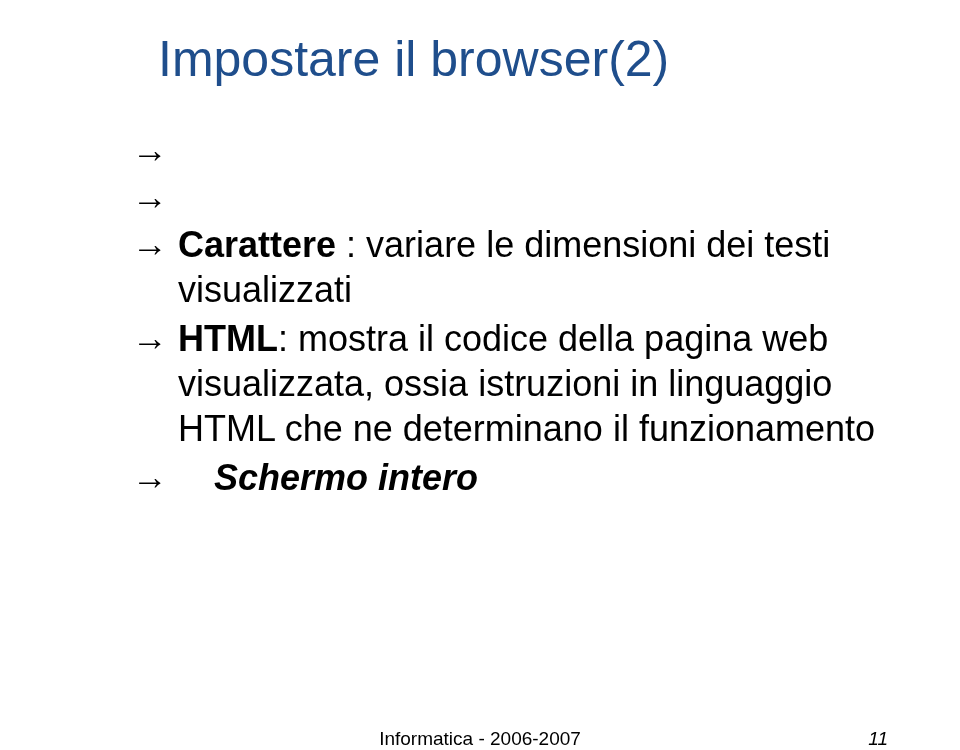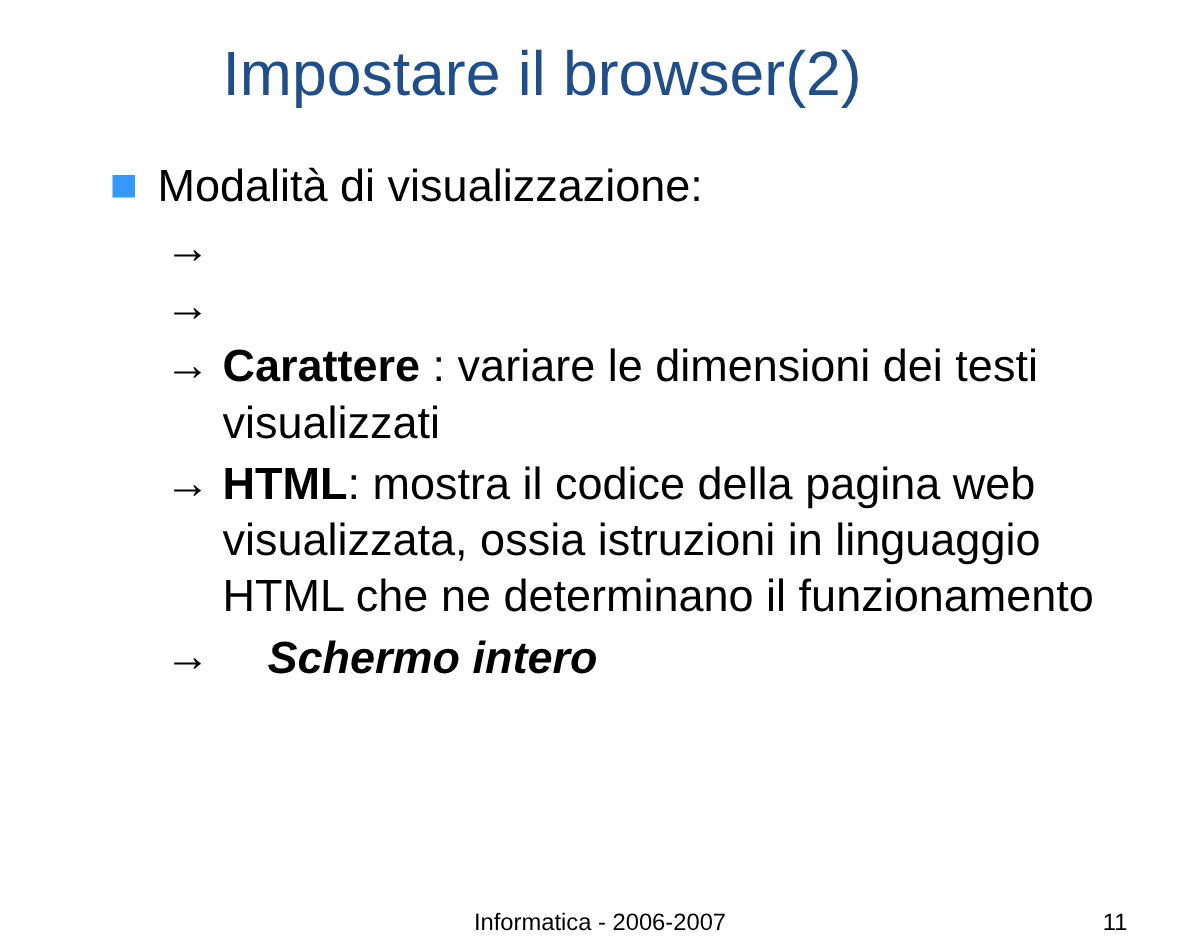--- a/index.html
+++ b/index.html
@@ -14,21 +14,21 @@
   .slide {
     width: 100%;
     height: 100%;
     padding: 30px 60px 40px 90px;
     position: relative;
   }
   .title {
     color: #1f4e8c;
     font-size: 50px;
     font-weight: 400;
-    margin-left: 88px;
+    margin-left: 68px;
     margin-bottom: 40px;
   }
   .bullet-line {
     display: flex;
     align-items: flex-start;
     margin-bottom: 6px;
   }
   .square {
     width: 18px;
     height: 18px;
@@ -70,34 +70,31 @@
     font-size: 19px;
     color: #000;
   }
   .footer-center {
     position: absolute;
     left: 50%;
     transform: translateX(-50%);
   }
   .footer-right {
     position: absolute;
-    right: 58px;
+    right: 72px;
+    font-style: italic;
   }
 </style>
 </head>
 <body>
 
 <div class="slide">
 
   <h1 class="title">Impostare il browser(2)</h1>
 
-  <div class="bullet-line">
-    <div class="square"></div>
-    <div class="b1-text">Modalità di visualizzazione:</div>
-  </div>
 
   <div class="sub">
     <span class="arrow">→</span>
   </div>
 
   <div class="sub">
     <span class="arrow">→</span>
   </div>
 
   <div class="sub">

